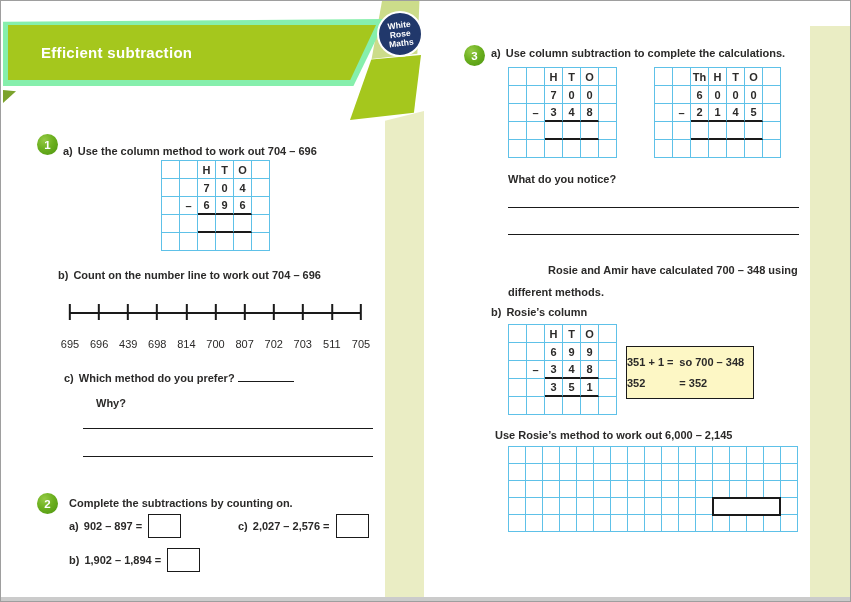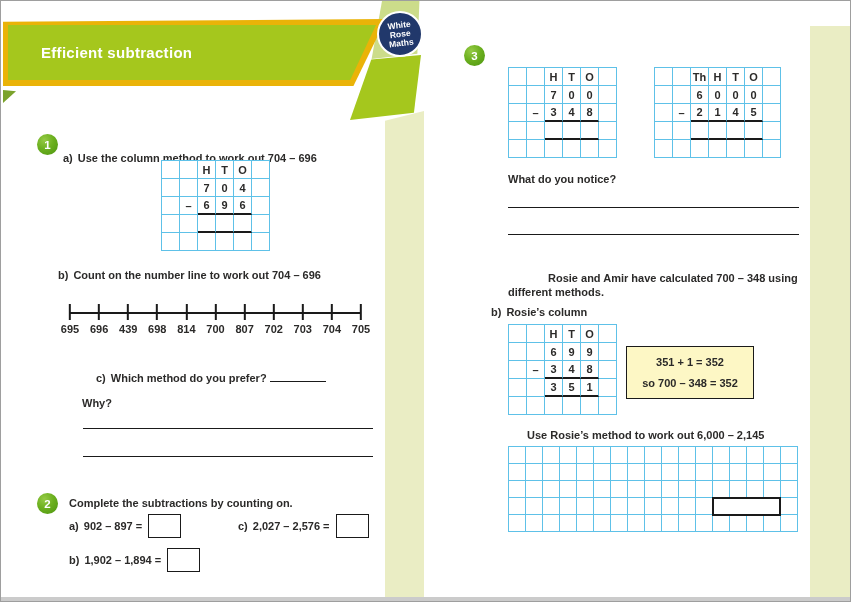--- a/index.html
+++ b/index.html
@@ -5,21 +5,21 @@
   html,body{margin:0;padding:0;background:#fff;}
   *{box-sizing:border-box;}
   .sheet{
     position:relative;width:851px;height:602px;overflow:hidden;
     background:#ffffff;border:1px solid #9e9e9e;
     font-family:"Liberation Sans",sans-serif;color:#2b2a29;
   }
   .bottom-bar{position:absolute;left:0;bottom:0;width:100%;height:4px;background:#cbcbcb;}
 
   
-  .banner-outer{position:absolute;left:2px;top:18px;width:383px;height:67px;background:#eab308;
+  .banner-outer{position:absolute;left:2px;top:18px;width:383px;height:67px;background:#86efac;
     clip-path:polygon(0 4%,100% 0,91.5% 100%,0 100%);}
   .banner-inner{position:absolute;left:5px;top:6px;width:368px;height:55px;background:#a5c71d;
     clip-path:polygon(0 0,100% 0,93% 100%,0 100%);display:flex;align-items:center;}
   .banner-title{padding-left:33px;color:#fff;font-size:15px;font-weight:700;letter-spacing:.3px;}
   .deco-light{position:absolute;left:368px;top:0;width:52px;height:58px;background:#ccdc8a;
     clip-path:polygon(25% 0,97% 0,93% 91%,5% 100%);}
   .deco-bright{position:absolute;left:349px;top:54px;width:71px;height:65px;background:#a5c71d;
     clip-path:polygon(30% 7%,100% 0,90% 89%,0 100%);}
   .deco-stub{position:absolute;left:2px;top:89px;width:13px;height:13px;background:#7ba32c;
     clip-path:polygon(0 0,100% 10%,0 100%);}
@@ -43,27 +43,27 @@
   .grid{position:absolute;border-top:1px solid #5ec1e8;border-left:1px solid #5ec1e8;background:#fff;}
   .cell{border-right:1px solid #5ec1e8;border-bottom:1px solid #5ec1e8;
     display:flex;align-items:center;justify-content:center;
     font-size:11px;font-weight:700;color:#2b2a29;}
   .cell.ul{border-bottom:2px solid #1a1a1a;}
 
   .numberline{position:absolute;}
   .nl-line{position:absolute;left:0;right:0;top:8px;height:2px;background:#1a1a1a;}
   .tick{position:absolute;top:0;transform:translateX(-50%);text-align:center;}
   .tmark{width:2px;height:16px;background:#1a1a1a;margin:0 auto;}
-  .tlabel{margin-top:3px;font-weight:700;font-size:11px;}
+  .tlabel{margin-top:18px;font-weight:400;font-size:11px;}
 
   .row{position:absolute;display:flex;align-items:center;font-size:11px;font-weight:600;white-space:nowrap;}
   .wbox{display:inline-block;width:33px;height:24px;border:1.8px solid #1a1a1a;background:#fff;margin-left:6px;}
 
   .hintbox{position:absolute;background:#fdf7c5;border:1.8px solid #1a1a1a;
-    display:flex;flex-direction:column;align-items:center;justify-content:center;
+    display:flex;flex-direction:row;align-items:center;justify-content:center;
     font-size:11px;font-weight:600;line-height:21px;}
   .bigbox{position:absolute;border:2px solid #1a1a1a;background:#fff;}
 </style>
 </head>
 <body>
 
 <div class="sheet">
 
   <div class="deco-light"></div>
   <div class="deco-bright"></div>
@@ -79,21 +79,21 @@
 
   <div class="logo">
     <div class="logo-text">
       <div>White</div>
       <div>Rose</div>
       <div>Maths</div>
     </div>
   </div>
 
   <div class="qnum" style="left:36px;top:133px;">1</div>
-  <div class="txt" style="left:62px;top:151px;">
+  <div class="txt" style="left:62px;top:144px;">
     <span class="lbl">a)</span><span>Use the column method to work out 704 – 696</span>
   </div>
 
   <div class="grid" style="left: 160px; top: 159px; display: grid; grid-template-columns: repeat(6, 18px); grid-auto-rows: 18px;">
       <div class="cell"></div>
       <div class="cell"></div>
       <div class="cell">H</div>
       <div class="cell">T</div>
       <div class="cell">O</div>
       <div class="cell"></div>
@@ -160,32 +160,32 @@
       <div class="tick" style="left: 70%; text-align: center;">
         <div class="tmark"></div>
         <div class="tlabel">702</div>
       </div>
       <div class="tick" style="left: 80%;">
         <div class="tmark"></div>
         <div class="tlabel">703</div>
       </div>
       <div class="tick" style="left: 90%;">
         <div class="tmark"></div>
-        <div class="tlabel">704</div>
+        <div class="tlabel">511</div>
       </div>
       <div class="tick" style="left: 100%;">
         <div class="tmark"></div>
         <div class="tlabel">705</div>
       </div>
     </div>
 
-  <div class="txt" style="left:63px;top:369px;margin-left:32px;">
+  <div class="txt" style="left:63px;top:369px;">
     <span class="lbl">c)</span><span>Which method do you prefer?</span><span class="inline-blank"></span>
   </div>
-  <div class="txt" style="left:81px;top:396px;text-align:center;">Why?</div>
+  <div class="txt" style="left:95px;top:396px;text-align:center;">Why?</div>
   <div class="ansline" style="left:82px;top:427px;width:290px;"></div>
   <div class="ansline" style="left:82px;top:455px;width:290px;"></div>
 
   <div class="qnum" style="left:36px;top:492px;">2</div>
   <div class="txt" style="left:68px;top:496px;">Complete the subtractions by counting on.</div>
 
   <div class="row" style="left:68px;top:513px;">
     <span class="lbl">a)</span>
     <span>902 – 897 =</span>
     <span class="wbox"></span>
@@ -195,20 +195,23 @@
     <span>2,027 – 2,576 =</span>
     <span class="wbox"></span>
   </div>
   <div class="row" style="left:68px;top:547px;">
     <span class="lbl">b)</span>
     <span>1,902 – 1,894 =</span>
     <span class="wbox"></span>
   </div>
 
   <div class="qnum" style="left:463px;top:44px;">3</div>
+  <div class="txt" style="left:490px;top:46px;">
+    <span class="lbl">a)</span><span>Use column subtraction to complete the calculations.</span>
+  </div>
 
   <div class="grid" style="left: 507px; top: 66px; display: grid; grid-template-columns: repeat(6, 18px); grid-auto-rows: 18px;">
       <div class="cell"></div>
       <div class="cell"></div>
       <div class="cell">H</div>
       <div class="cell">T</div>
       <div class="cell">O</div>
       <div class="cell"></div>
       <div class="cell"></div>
       <div class="cell"></div>
@@ -270,21 +273,21 @@
       <div class="cell"></div>
       <div class="cell"></div>
       <div class="cell"></div>
       <div class="cell"></div>
     </div>
 
   <div class="txt" style="left:507px;top:172px;">What do you notice?</div>
   <div class="ansline" style="left:507px;top:206px;width:291px;"></div>
   <div class="ansline" style="left:507px;top:233px;width:291px;"></div>
 
-  <div class="txt" style="left:507px;top:271px;padding-left:40px;">Rosie and Amir have calculated 700 – 348 using</div>
+  <div class="txt" style="left:507px;top:263px;padding-left:40px;">Rosie and Amir have calculated 700 – 348 using</div>
   <div class="txt" style="left:507px;top:285px;">different methods.</div>
 
   <div class="txt" style="left:490px;top:305px;">
     <span class="lbl">b)</span><span class="lbl">Rosie’s column</span>
   </div>
 
   <div class="grid" style="left: 507px; top: 323px; display: grid; grid-template-columns: repeat(6, 18px); grid-auto-rows: 18px;">
       <div class="cell"></div>
       <div class="cell"></div>
       <div class="cell">H</div>
@@ -315,21 +318,21 @@
       <div class="cell"></div>
       <div class="cell"></div>
       <div class="cell"></div>
     </div>
 
   <div class="hintbox" style="left:625px;top:345px;width:128px;height:53px;">
     <div>351 + 1 = 352</div>
     <div>so 700 – 348 = 352</div>
   </div>
 
-  <div class="txt" style="left:526px;top:428px;">Use Rosie’s method to work out 6,000 – 2,145</div>
+  <div class="txt" style="left:494px;top:428px;">Use Rosie’s method to work out 6,000 – 2,145</div>
 
   <div class="grid" style="left: 507px; top: 445px; display: grid; grid-template-columns: repeat(17, 17px); grid-auto-rows: 17px;">
       <div class="cell"></div>
       <div class="cell"></div>
       <div class="cell"></div>
       <div class="cell"></div>
       <div class="cell"></div>
       <div class="cell"></div>
       <div class="cell"></div>
       <div class="cell"></div>

